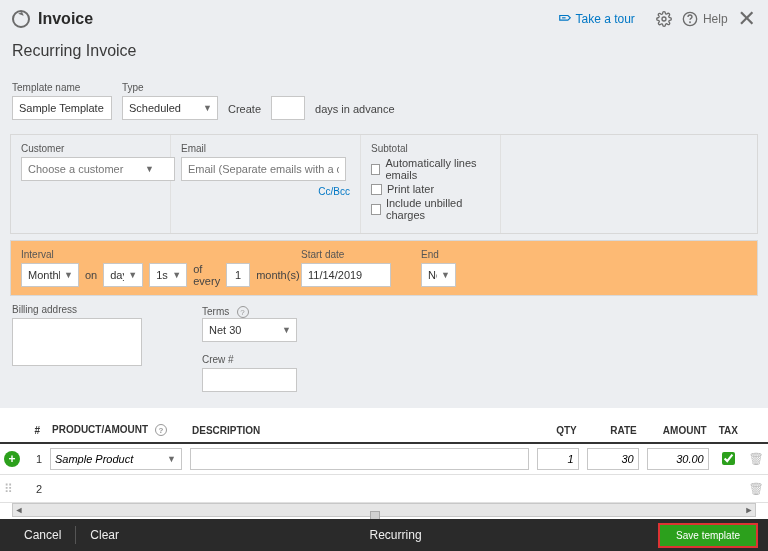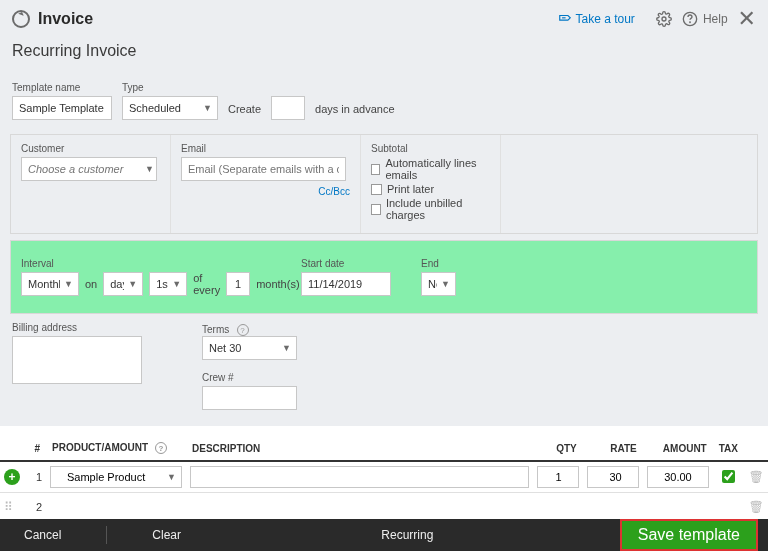--- a/index.html
+++ b/index.html
@@ -26,60 +26,60 @@
   .sel-caret { position: absolute; right: 6px; top: 50%; transform: translateY(-50%); pointer-events: none; font-size: 9px; color: #6b6b6b; }
   .plain-text { font-size: 11px; color: #444; padding-bottom: 5px; }
 
   .grey-section { border: 1px solid #d8d8d8; margin: 6px 10px; display: flex; background: #eceef1; justify-content: center; }
   .grey-cell { padding: 8px 10px 10px 10px; border-right: 1px solid #e0e0e0; }
   .grey-cell:last-child { border-right: none; }
   .ccbcc { text-align: right; color: #0077c5; font-size: 10px; margin-top: 5px; cursor: pointer; }
   .checkbox-row { display: flex; align-items: center; gap: 5px; font-size: 11px; color: #444; margin: 2px 0; }
   .chk { width: 11px; height: 11px; border: 1px solid #999; background: #fff; }
 
-  .interval-section { border: 1px solid #d8d8d8; margin: 0 10px; display: flex; background: #86efac; padding: 17px 0; }
+  .interval-section { border: 1px solid #d8d8d8; margin: 0 10px; display: flex; background: #fdba74; padding: 8px 0; }
   .int-cell { padding: 0 10px; }
 
   .addr-section { padding: 8px 12px; display: flex; gap: 60px; }
   .textarea { border: 1px solid #c7c7c7; background: #fff; width: 130px; height: 48px; resize: none; padding: 4px; font-size: 11px; }
   .help-circle { display: inline-block; width: 12px; height: 12px; border: 1px solid #999; border-radius: 50%; font-size: 8px; text-align: center; line-height: 11px; color: #999; margin-left: 4px; }
 
   .white-area { background: #fff; margin-top: 8px; padding-top: 10px; }
   .line-table { width: 100%; border-collapse: collapse; font-size: 11px; }
   .line-table th { text-align: left; padding: 6px 6px; border-bottom: 2px solid #333; font-size: 10px; font-weight: 600; color: #333; }
   .line-table th.right, .line-table td.right { text-align: right; }
   .line-table th.center, .line-table td.center { text-align: center; }
   .line-table td { padding: 4px 4px; border-bottom: 1px solid #e0e0e0; height: 28px; }
   .add-circle { width: 16px; height: 16px; background: #2ca01c; border-radius: 50%; color: #fff; display: flex; align-items: center; justify-content: center; font-size: 12px; font-weight: bold; cursor: pointer; }
   .grip { color: #bbb; cursor: move; font-size: 12px; text-align: center; }
   .trash { color: #bbb; cursor: pointer; font-size: 12px; }
-  .cell-input { border: 1px solid #c7c7c7; height: 22px; width: 100%; padding: 2px 16px; font-size: 11px; }
+  .cell-input { border: 1px solid #c7c7c7; height: 22px; width: 100%; padding: 2px 4px; font-size: 11px; font-style: italic; }
   .cell-input.r { text-align: right; }
   .tax-chk { accent-color: #2ca01c; }
 
   .scroll-strip { height: 14px; background: #e6e6e6; border: 1px solid #c7c7c7; margin: 0 12px; position: relative; display: flex; align-items: center; }
   .sc-arr { width: 12px; height: 12px; display: flex; align-items: center; justify-content: center; font-size: 9px; color: #666; }
   .sc-mid { flex: 1; position: relative; }
   .sc-thumb { position: absolute; left: 48%; width: 10px; height: 10px; background: #d0d0d0; border: 1px solid #aaa; top: 1px; }
 
   .btn-row { padding: 8px 12px; display: flex; gap: 8px; align-items: center; }
   .btn-outline { border: 1px solid #b8b8b8; background: #fff; padding: 4px 10px; font-size: 11px; border-radius: 2px; cursor: pointer; color: #333; }
   .subtotal-block { margin-left: auto; text-align: right; }
   .subtotal-label { font-size: 12px; font-weight: 600; color: #333; margin-right: 40px; }
   .subtotal-val { font-size: 14px; font-weight: 600; color: #333; }
 
   .msg-section { padding: 0 12px; display: flex; }
   .msg-left { flex: 1; }
   .msg-right { text-align: right; min-width: 200px; }
 
-  .footer { position: absolute; bottom: 0; left: 0; right: 0; height: 32px; background: #2a2a2a; display: flex; align-items: center; padding: 0 10px; color: #eee; font-size: 12px; gap: 31px; }
+  .footer { position: absolute; bottom: 0; left: 0; right: 0; height: 32px; background: #2a2a2a; display: flex; align-items: center; padding: 0 10px; color: #eee; font-size: 12px; }
   .f-btn-flat { background: transparent; border: none; color: #eee; padding: 6px 14px; cursor: pointer; font-size: 12px; }
   .f-sep { width: 1px; height: 18px; background: #555; }
   .f-center { flex: 1; text-align: center; }
-  .save-btn { background: #2ca01c; border: 2px solid #d33; color: #fff; padding: 5px 16px; font-size: 16px; cursor: pointer; }
+  .save-btn { background: #2ca01c; border: 2px solid #d33; color: #fff; padding: 5px 16px; font-size: 10px; cursor: pointer; }
 </style>
 </head>
 <body>
 
 <div class="header-bar">
   <span class="cycle-icon"></span>
   <span class="header-title">Invoice</span>
   <span class="header-spacer"></span>
   <span class="tour-link">
     <svg class="tour-icon" viewBox="0 0 24 24" fill="none" stroke="#0077c5" stroke-width="2">
@@ -122,21 +122,21 @@
     <span class="plain-text">Create</span>
     <input class="input" style="width: 34px;">
     <span class="plain-text">days in advance</span>
   </div>
 </div>
 
 <div class="grey-section">
   <div class="grey-cell" style="width:160px">
     <span class="field-label">Customer</span>
     <div class="sel-wrap" style="width:100%">
-      <input class="select" style="width: 136px; color: rgb(187, 187, 187); font-style: italic;" placeholder="Choose a customer">
+      <input class="select" style="width: 154px; color: rgb(187, 187, 187);" placeholder="Choose a customer">
       <span class="sel-caret">▼</span>
     </div>
   </div>
   <div class="grey-cell" style="width:190px">
     <span class="field-label">Email</span>
     <input class="input" style="width: 165px; color: rgb(187, 187, 187);" placeholder="Email (Separate emails with a comma)">
     <div class="ccbcc">Cc/Bcc</div>
   </div>
   <div class="grey-cell" style="flex:0 0 140px">
     <span class="field-label">Subtotal</span>

